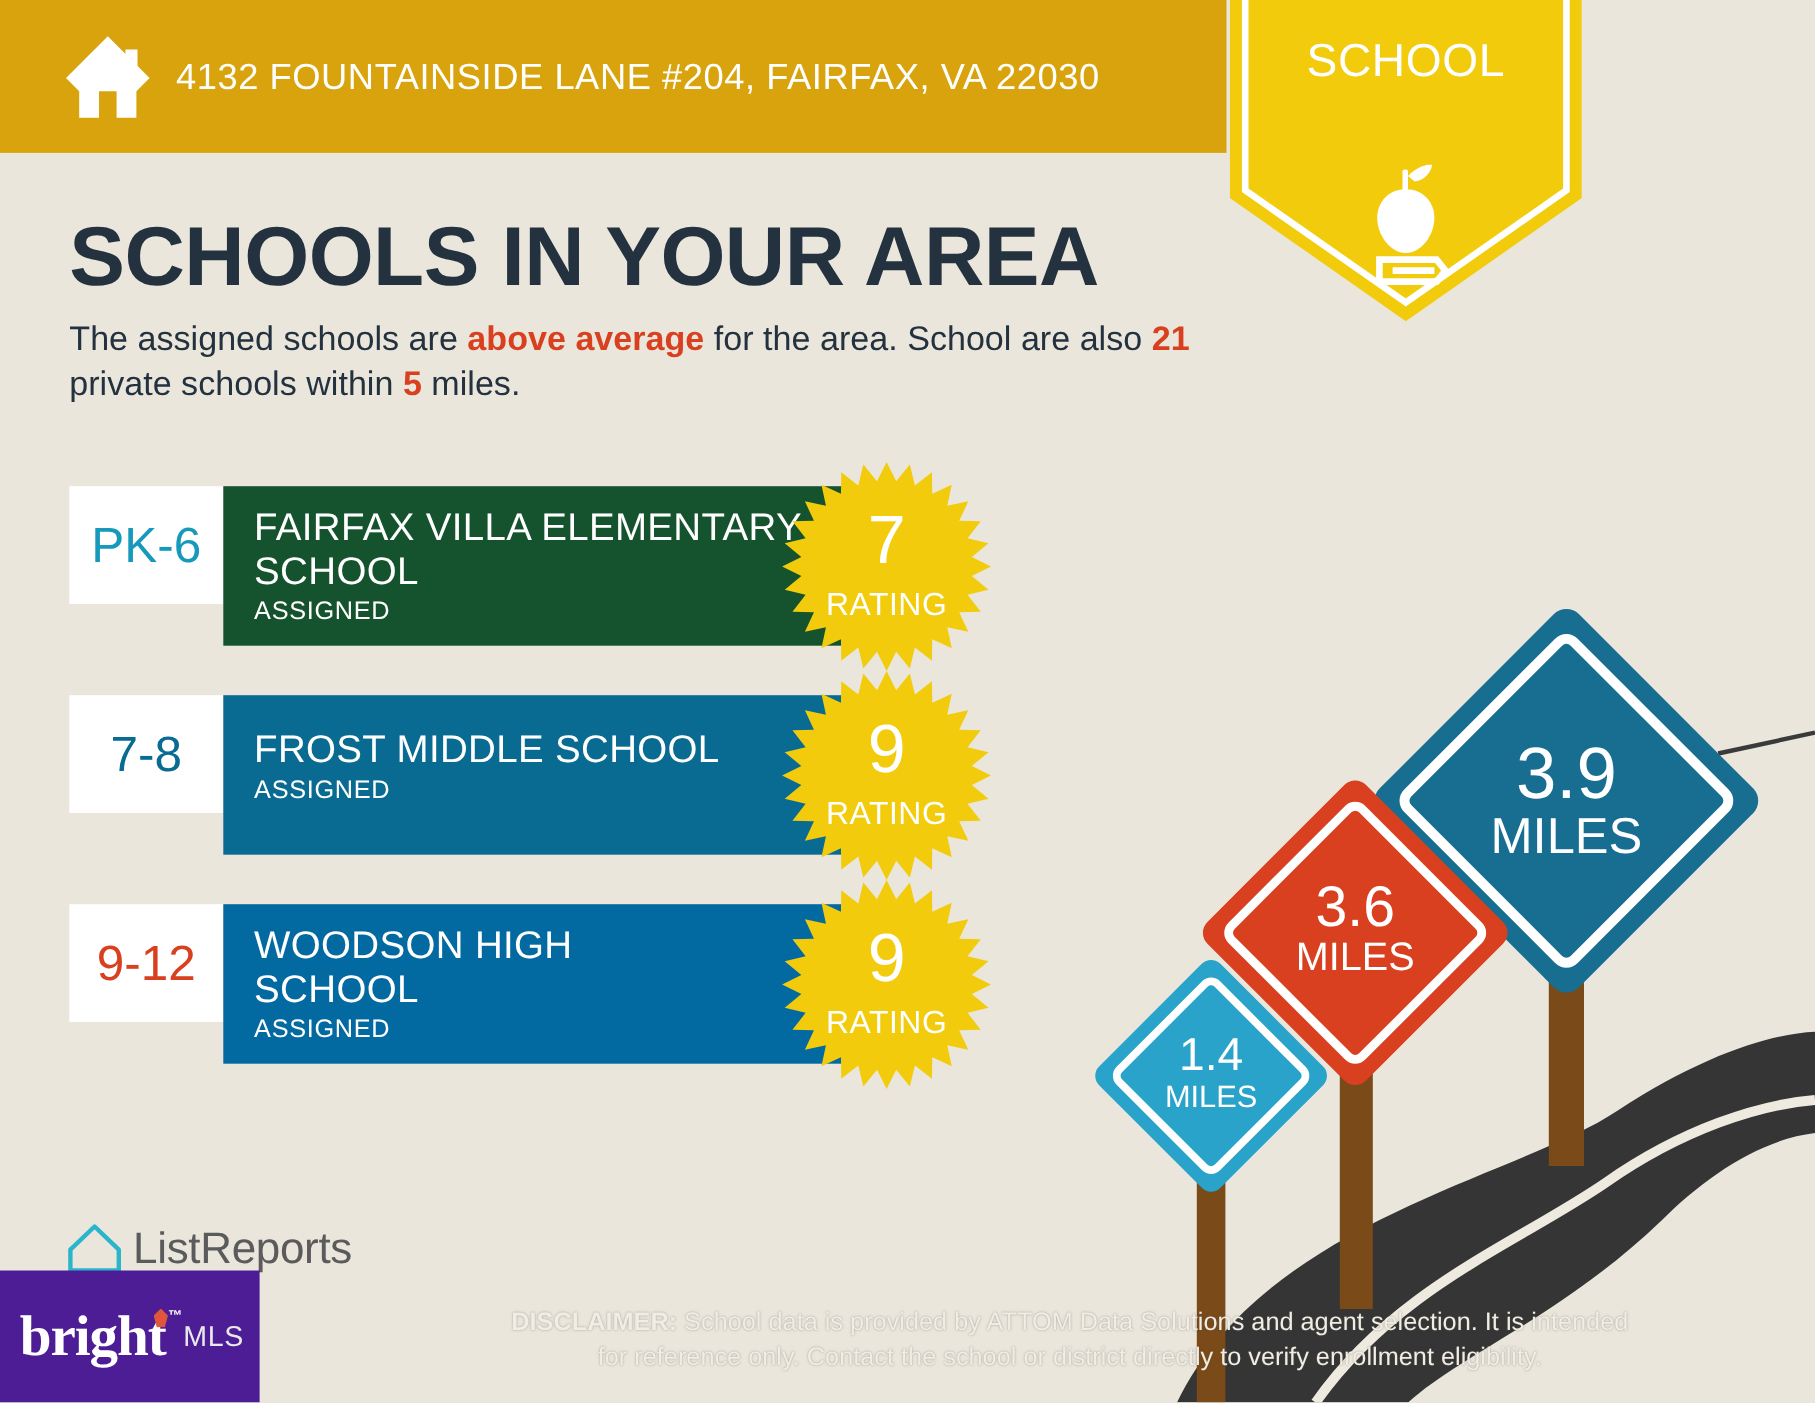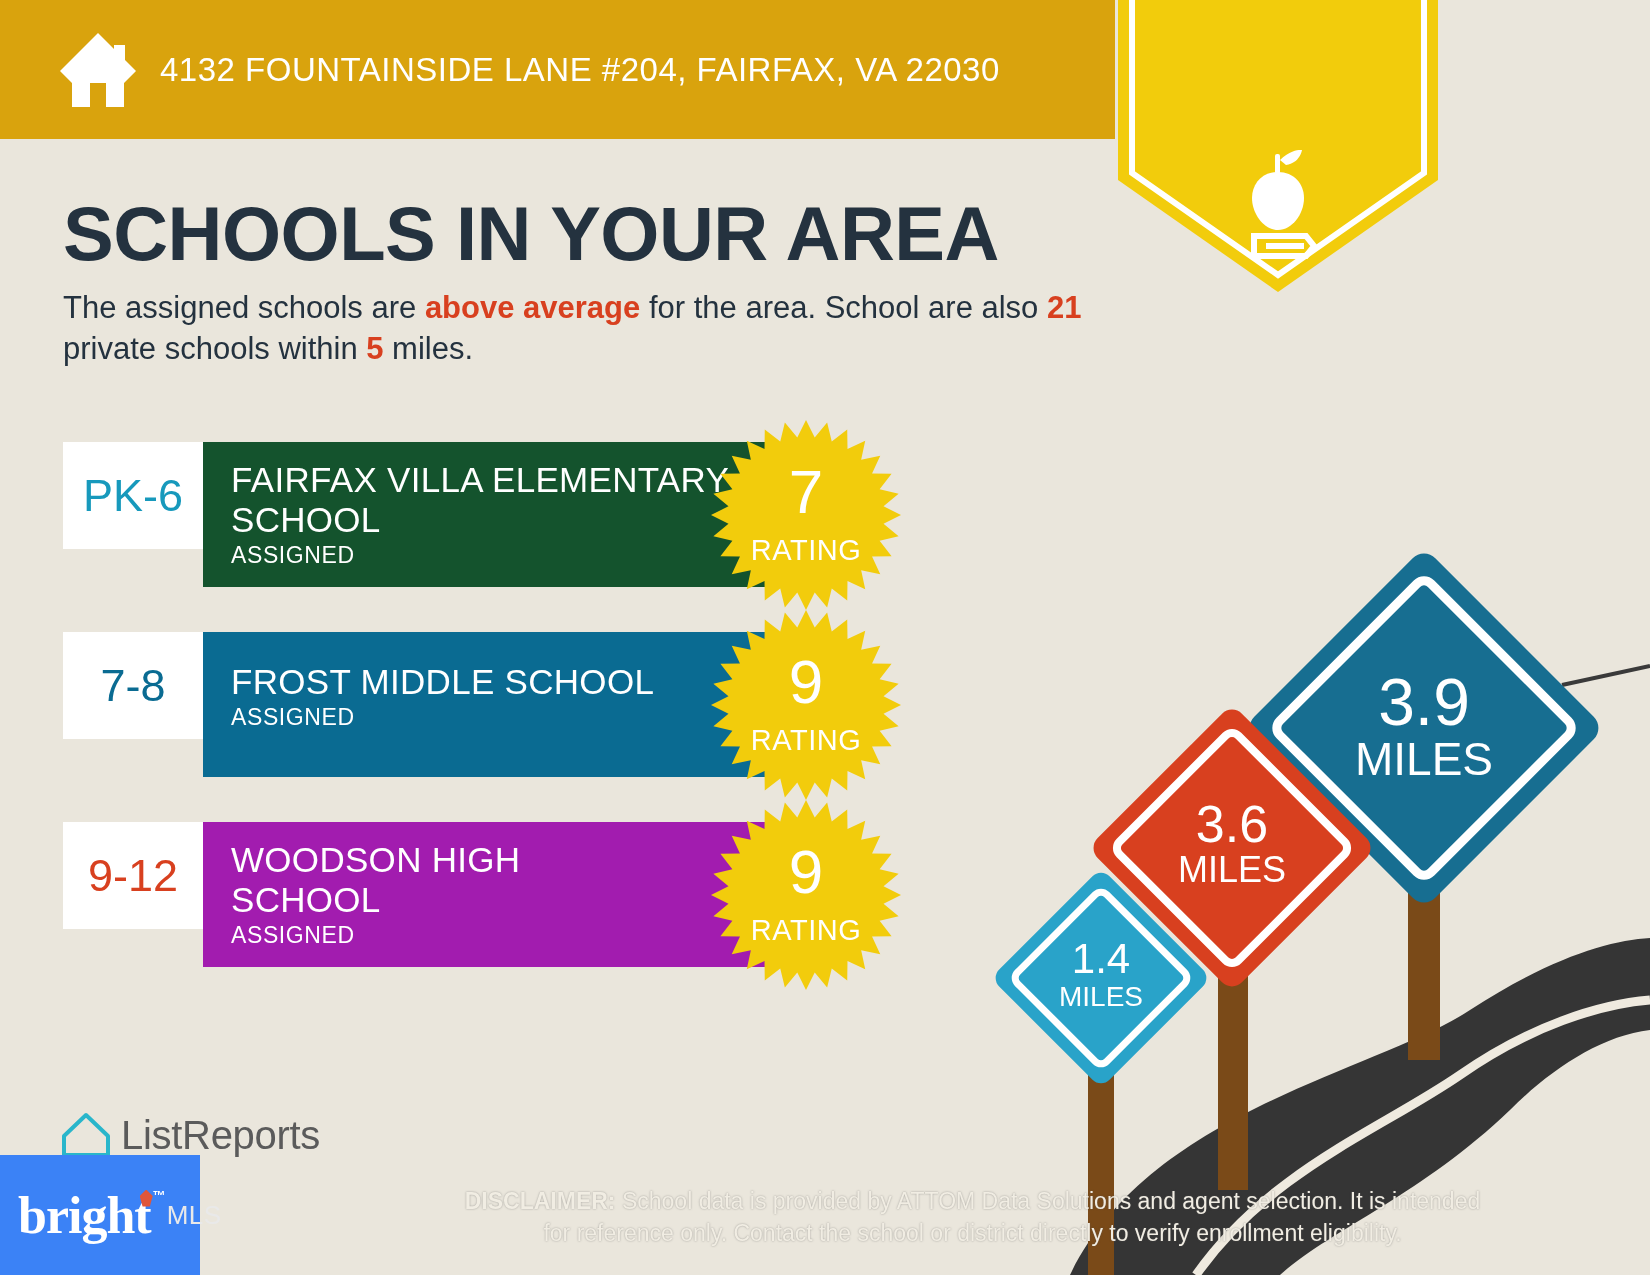--- a/index.html
+++ b/index.html
@@ -79,22 +79,22 @@
     position:absolute; left:60px; top:1110px; display:flex; align-items:center; gap:9px;
   }
   .lr-name{ font-size:40px; color:#5B5B5B; letter-spacing:-.3px; }
   .disclaimer{
     position:absolute; left:455px; top:1185px; width:1035px;
     font-size:23px; line-height:32px; color:#F1EDE3; text-align:center;
     text-shadow:0 0 2px rgba(90,90,90,.55);
   }
   .disclaimer b{ font-weight:bold; }
   .brightmls{
-    position:absolute; left:0; top:1155px; width:200px; height:120px;
-    background:#3b82f6; display:flex; align-items:center; padding-left:18px;justify-content:space-between;
+    position:absolute; left:0; top:1155px; width:236px; height:120px;
+    background:#4c1d95; display:flex; align-items:center; padding-left:18px;
   }
   .bm-word{
     font-family:"Liberation Serif", serif; font-size:52px; color:#FFFFFF;
     font-weight:bold; letter-spacing:-1px; position:relative;
   }
   .bm-dot{
     position:absolute; right:-2px; top:4px; width:13px; height:17px;
     background:#E0563A; clip-path:polygon(50% 0,100% 38%,78% 100%,22% 100%,0 38%);
   }
   .bm-tm{ position:absolute; right:-14px; top:2px; font-size:13px; color:#fff; font-family:"Liberation Sans",sans-serif; }
@@ -122,20 +122,21 @@
       <rect x="157" y="162" width="5" height="20" rx="2"></rect>
       <path d="M162 168 c12 -12 22 -10 22 -10 c0 0 -2 13 -16 15 z"></path>
     </g>
 
     <g fill="none" stroke="#ffffff" stroke-width="6">
       <path d="M136 244 H188 l8 10 l-8 10 H136 Z"></path>
       <path d="M148 254 H186"></path>
     </g>
   </svg>
   <div class="badge-text">
+    <div>SCHOOL</div>
   </div>
 </div>
 
 <h1 class="page-title">SCHOOLS IN YOUR AREA</h1>
 
 <p class="subtitle"><span>The assigned schools are </span><span class="hl">above average</span><span> for the area. School are also </span><span class="hl">21</span><span> private schools within </span><span class="hl">5</span><span> miles.</span></p>
 
 <div class="school-row row-1">
   <div class="grade-box">
     <span class="grade-txt" style="color:#1799BC">PK-6</span>
@@ -171,21 +172,21 @@
       <span class="rating-num">9</span>
       <span class="rating-lbl">RATING</span>
     </div>
   </div>
 </div>
 
 <div class="school-row row-3">
   <div class="grade-box">
     <span class="grade-txt" style="color:#D8401F">9-12</span>
   </div>
-  <div class="bar" style="background:#a21caf">
+  <div class="bar" style="background:#0369a1">
     <div class="school-name" style="max-width:300px">WOODSON HIGH SCHOOL</div>
     <div class="assigned">ASSIGNED</div>
   </div>
   <div class="rating-badge">
     <svg viewBox="0 0 190 190">
         <polygon id="sb3" fill="#F2CC0C" points="95.00,0.00 103.73,17.49 116.14,2.38 120.76,21.38 136.22,9.41 136.50,28.96 154.23,20.73 150.15,39.85 169.27,35.77 161.04,53.50 180.59,53.78 168.62,69.24 187.62,73.86 172.51,86.27 190.00,95.00 172.51,103.73 187.62,116.14 168.62,120.76 180.59,136.22 161.04,136.50 169.27,154.23 150.15,150.15 154.23,169.27 136.50,161.04 136.22,180.59 120.76,168.62 116.14,187.62 103.73,172.51 95.00,190.00 86.27,172.51 73.86,187.62 69.24,168.62 53.78,180.59 53.50,161.04 35.77,169.27 39.85,150.15 20.73,154.23 28.96,136.50 9.41,136.22 21.38,120.76 2.38,116.14 17.49,103.73 0.00,95.00 17.49,86.27 2.38,73.86 21.38,69.24 9.41,53.78 28.96,53.50 20.73,35.77 39.85,39.85 35.77,20.73 53.50,28.96 53.78,9.41 69.24,21.38 73.86,2.38 86.27,17.49"></polygon>
       </svg>
     <div class="rating-inner">
       <span class="rating-num">9</span>
       <span class="rating-lbl">RATING</span>

